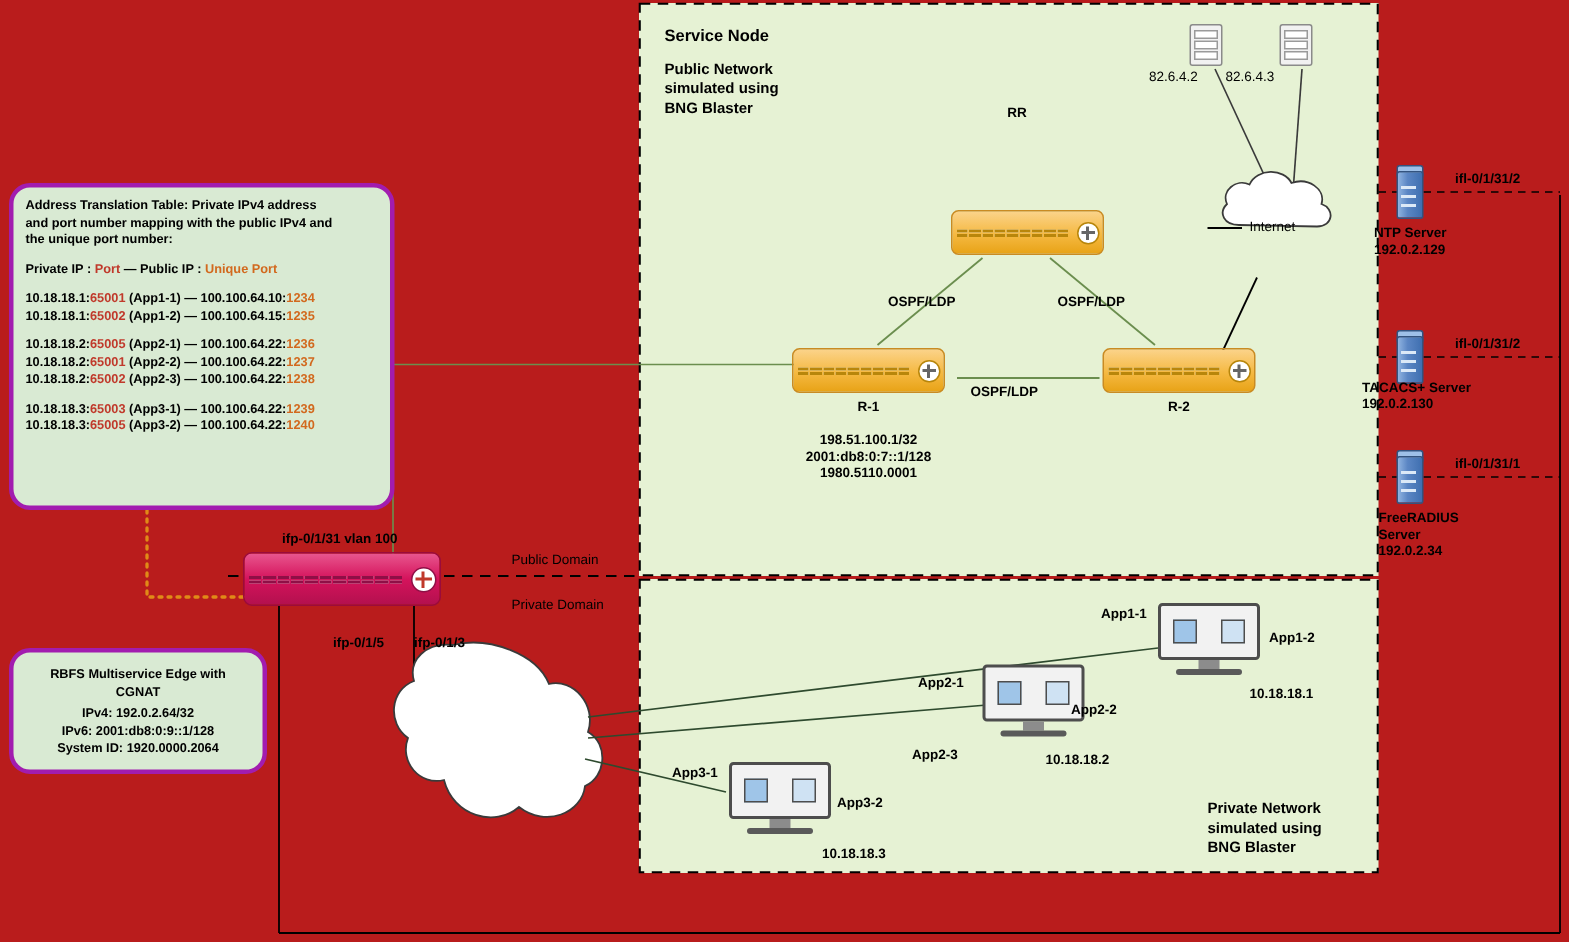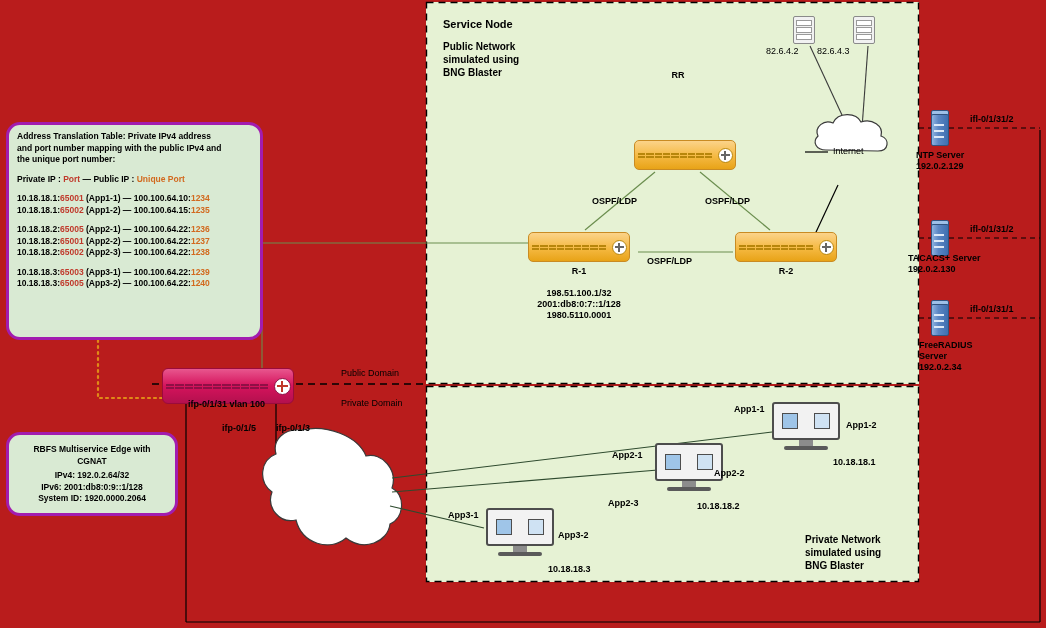--- a/index.html
+++ b/index.html
@@ -487,21 +487,21 @@
         <i></i>
         <i></i>
         <i></i>
         <i></i>
         <i></i>
     </div>
     <div class="knob">
         <div class="circ"></div>
       </div>
   </div>
-  <div class="txt bold" style="left:188px; top:354px;margin-top:45px;">
+  <div class="txt bold" style="left:188px; top:354px;">
     <span>ifp-0/1/31 vlan 100</span>
   </div>
   <div class="txt bold" style="left:222px; top:423px;">
     <span>ifp-0/1/5</span>
   </div>
   <div class="txt bold" style="left:276px; top:423px;">
     <span>ifp-0/1/3</span>
   </div>
 
   <div class="server" style="left:928px; top:110px;">

